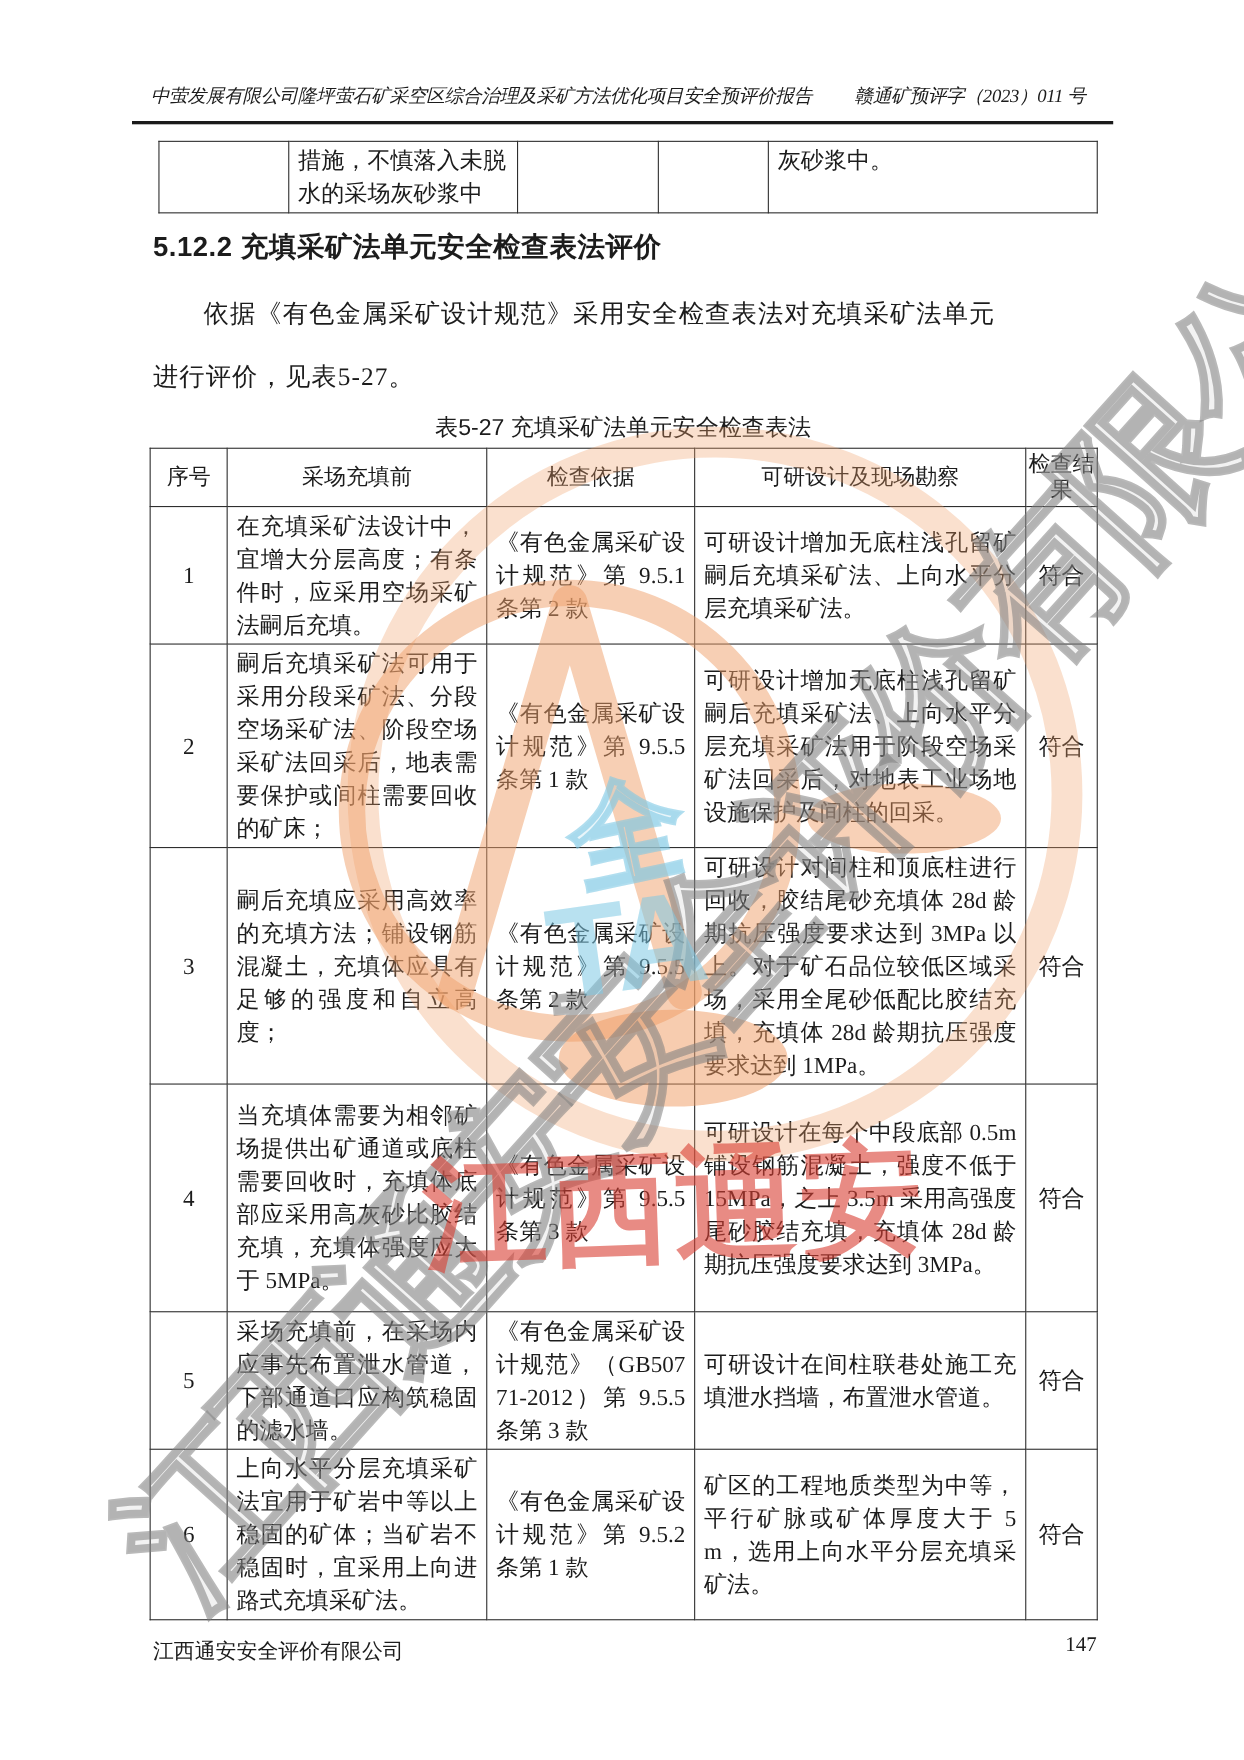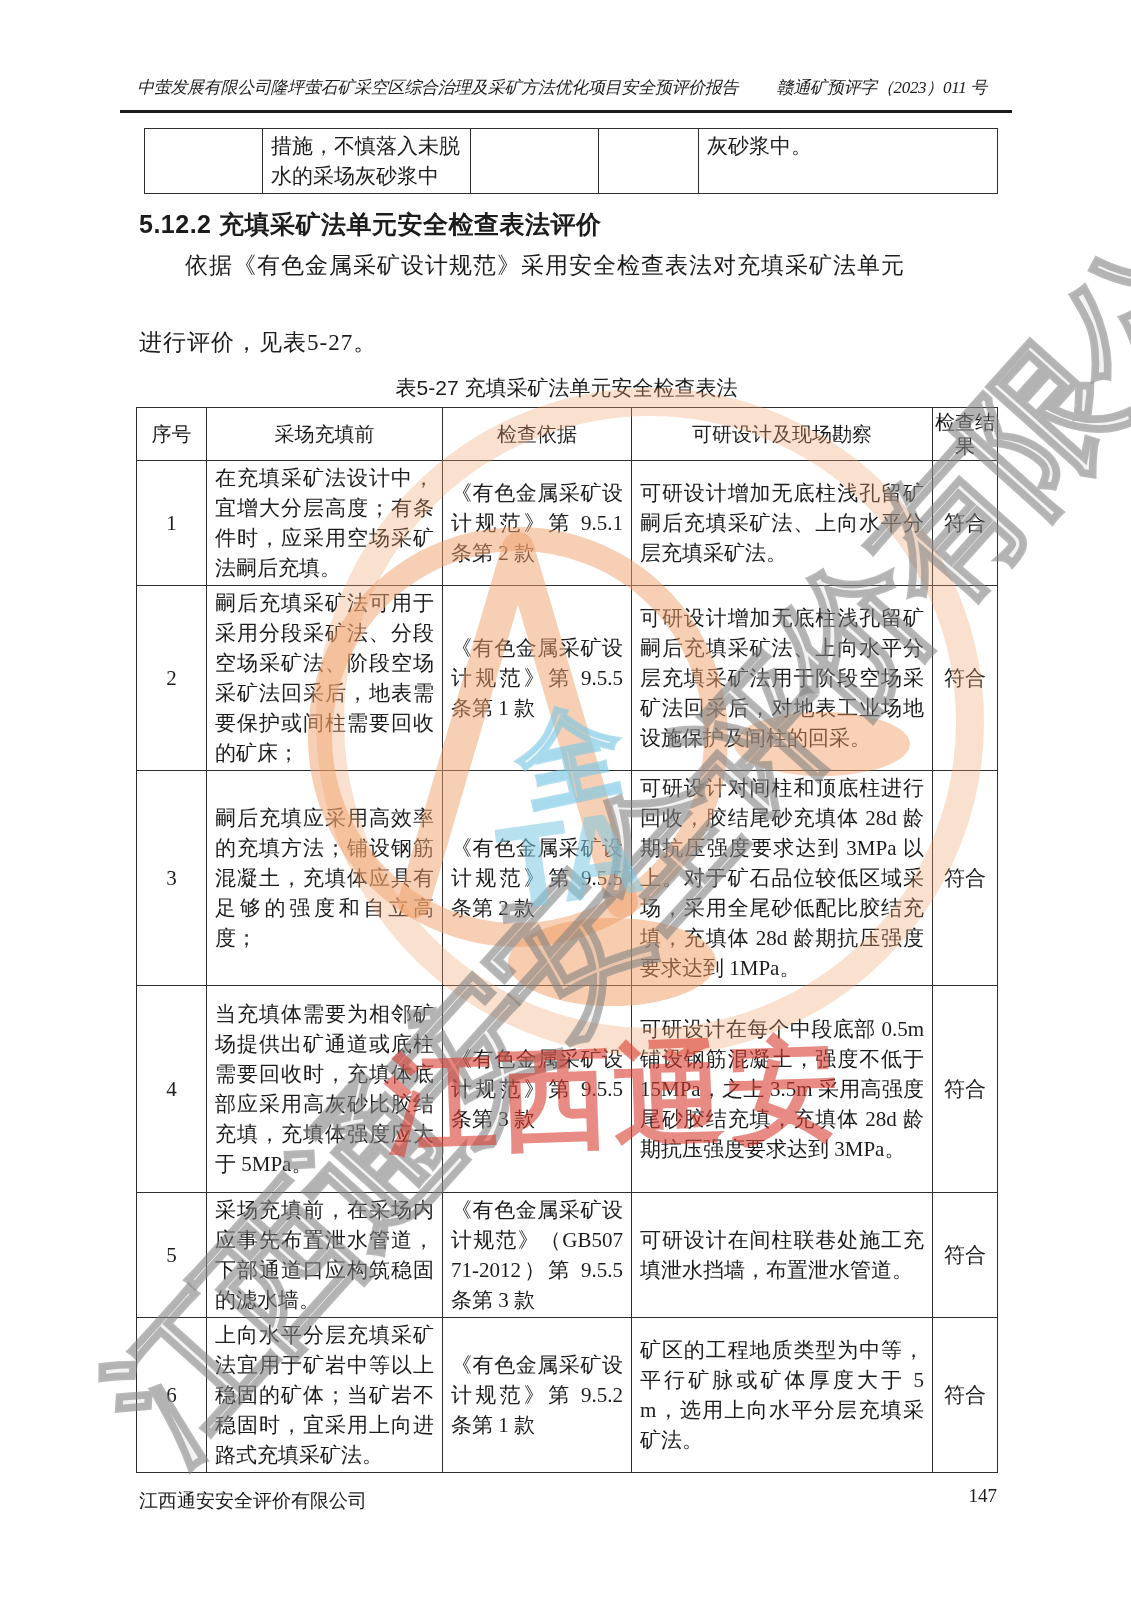--- a/index.html
+++ b/index.html
@@ -32,21 +32,21 @@
   
   .section-heading{
     position:absolute;left:139px;top:208px;
     font-family:"Liberation Sans","DejaVu Sans",sans-serif;
     font-weight:bold;font-size:25px;letter-spacing:0.5px;
   }
   .para-line{
     position:absolute;left:139px;width:855px;
     font-size:23px;letter-spacing:1px;
   }
-  .para-1{top:250px;text-indent:2em;}
+  .para-1{top:270px;text-indent:2em;}
   .para-2{top:327px;}
   .table-caption{
     position:absolute;left:136px;top:374px;width:861px;
     text-align:center;
     font-family:"Liberation Sans","DejaVu Sans",sans-serif;
     font-weight:normal;font-size:21px;
   }
   
   .main-table{
     position:absolute;left:136px;top:407px;width:861px;

